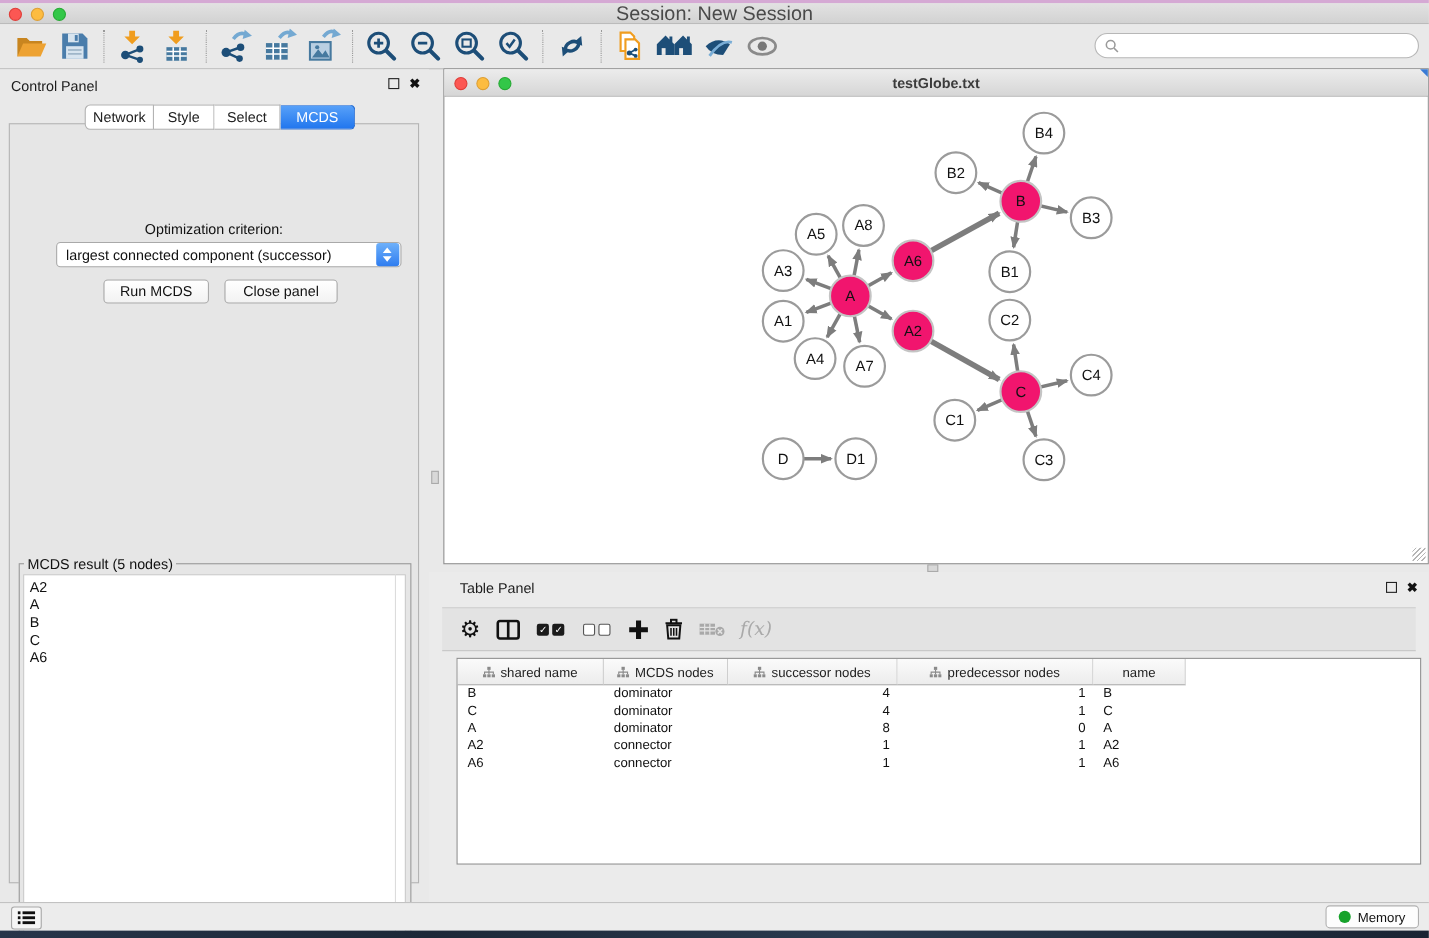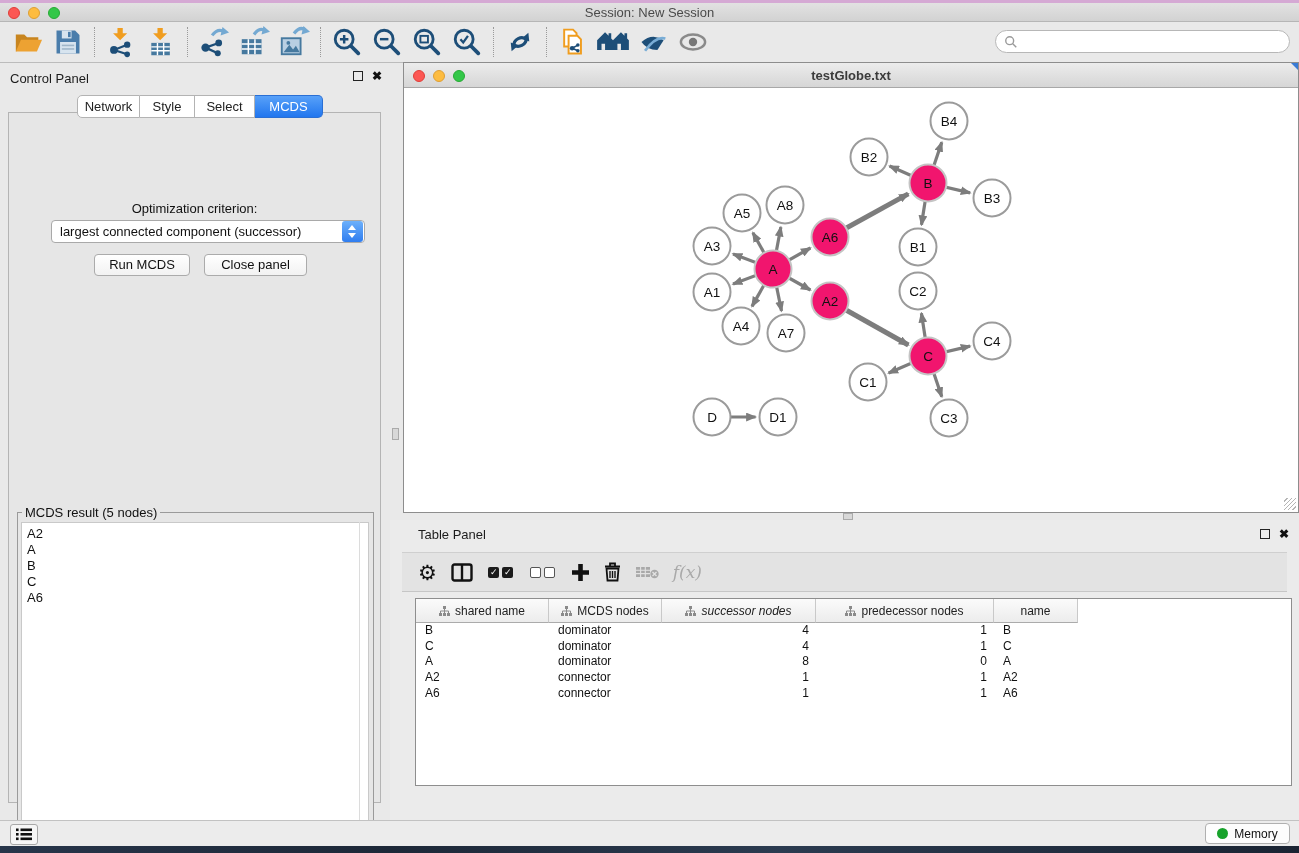--- a/index.html
+++ b/index.html
@@ -3,21 +3,21 @@
 <meta charset="utf-8">
 <style>
   * { margin:0; padding:0; box-sizing:border-box; }
   html,body { width:1299px; height:853px; overflow:hidden; }
   body { font-family:"Liberation Sans", sans-serif; background:#e9e9e9; position:relative; }
   .abs { position:absolute; }
 
   
   .desktop-top { left:0; top:0; width:1299px; height:3px; background:#d5a9d4; }
   .titlebar { left:0; top:3px; width:1299px; height:19px; background:linear-gradient(#e2e2e2,#d2d2d2); border-bottom:1px solid #b6b6b6; }
-  .title-text { width:100%; text-align:center; font-size:13px; color:#4a4a4a; line-height:19px; }
+  .title-text { width:100%; text-align:center; font-size:18px; color:#4a4a4a; line-height:19px; }
   .traffic { left:8px; top:4px; display:flex; gap:8px; }
   .tl { width:12px; height:12px; border-radius:50%; display:inline-block; }
   .tl.red { background:#fc5753; border:1px solid #df3e39; }
   .tl.yel { background:#fdbc40; border:1px solid #de9f34; }
   .tl.grn { background:#33c748; border:1px solid #27aa35; }
 
   .toolbar { left:0; top:22px; width:1299px; height:41px; background:#e9e9e9; border-bottom:1px solid #bcbcbc; display:flex; align-items:center; padding-left:8px; }
   .tbtn { width:40px; height:36px; display:flex; align-items:center; justify-content:center; background:none; border:none; }
   .tdiv { width:1px; height:30px; border-left:1px dotted #9a9a9a; margin:0 6px; }
   .search { position:absolute; left:995px; top:8px; width:295px; height:23px; background:#fff; border:1px solid #b7b7b7; border-radius:12px; display:flex; align-items:center; padding:0 8px; }
@@ -474,21 +474,21 @@
         <div class="th" style="width: 113px; flex: 0 0 113px;">
           <svg width="11" height="10" viewBox="0 0 11 10">
             <rect x="4" y="0" width="3" height="3" fill="#8a8a8a"></rect>
             <rect x="0" y="7" width="3" height="3" fill="#8a8a8a"></rect>
             <rect x="4" y="7" width="3" height="3" fill="#8a8a8a"></rect>
             <rect x="8" y="7" width="3" height="3" fill="#8a8a8a"></rect>
             <path d="M5.5 3v2 M1.5 7V5h8v2 M5.5 5v2" stroke="#8a8a8a" fill="none"></path>
           </svg>
           <span>MCDS nodes</span>
         </div>
-        <div class="th" style="width: 154px; flex: 0 0 154px; font-style: italic;">
+        <div class="th" style="width: 154px; flex: 0 0 154px;">
           <svg width="11" height="10" viewBox="0 0 11 10">
             <rect x="4" y="0" width="3" height="3" fill="#8a8a8a"></rect>
             <rect x="0" y="7" width="3" height="3" fill="#8a8a8a"></rect>
             <rect x="4" y="7" width="3" height="3" fill="#8a8a8a"></rect>
             <rect x="8" y="7" width="3" height="3" fill="#8a8a8a"></rect>
             <path d="M5.5 3v2 M1.5 7V5h8v2 M5.5 5v2" stroke="#8a8a8a" fill="none"></path>
           </svg>
           <span>successor nodes</span>
         </div>
         <div class="th" style="width: 178px; flex: 0 0 178px;">

